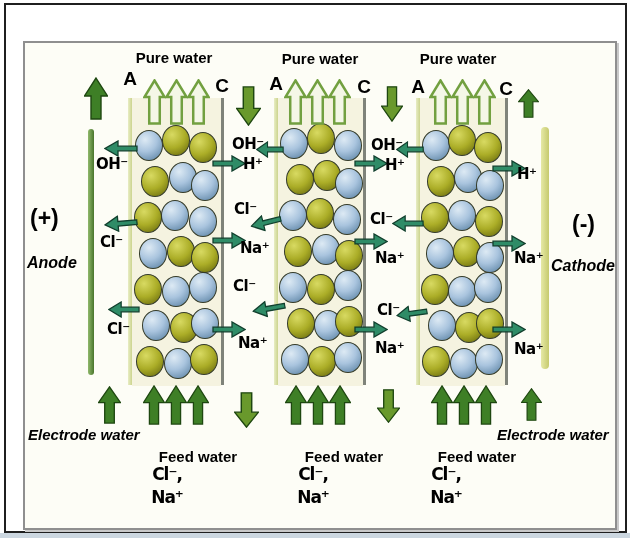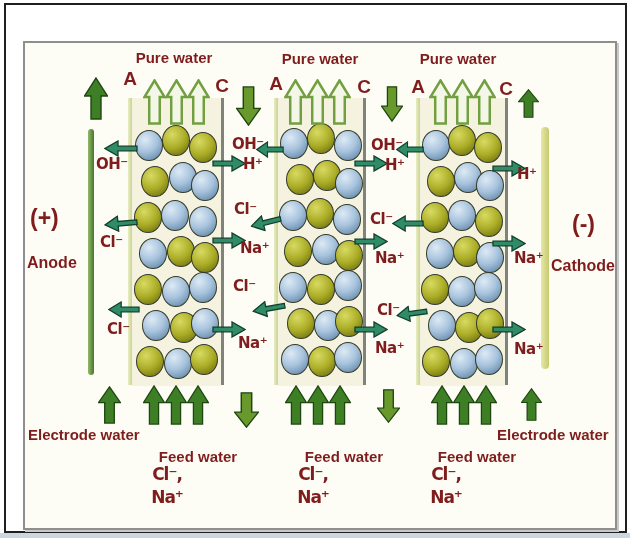--- a/index.html
+++ b/index.html
@@ -4,29 +4,29 @@
 <style>
   html,body{margin:0;padding:0;background:#ffffff;}
   #stage{position:relative;width:630px;height:538px;background:#ffffff;overflow:hidden;
          font-family:"Liberation Sans",sans-serif;}
   #outer-frame{position:absolute;left:4px;top:3px;width:623px;height:530px;
          border:2px solid #1f1f1f;box-sizing:border-box;background:#ffffff;}
   #inner-panel{position:absolute;left:23px;top:41px;width:594px;height:489px;
          border:2px solid #8f8f8f;box-sizing:border-box;background:#fdfdf6;
          box-shadow:2px 2px 0 #c9c9c9;}
   #bottom-strip{position:absolute;left:0;top:533px;width:630px;height:5px;background:#ccd7e0;}
-  .lbl{position:absolute;font-weight:700;color:#7f1d1d;white-space:nowrap;z-index:7;line-height:1.05;}
+  .lbl{position:absolute;font-weight:700;color:#000000;white-space:nowrap;z-index:7;line-height:1.05;}
   .cx{transform:translateX(-50%);}
   .ion{font-family:"DejaVu Sans",sans-serif;font-size:15px;letter-spacing:-0.5px;z-index:8;}
   .mem-letter{font-size:19px;font-weight:800;}
   .pure{font-size:15px;}
   .feed-title{font-size:15px;margin-left:24px;}
   .feed-ion{font-family:"DejaVu Sans",sans-serif;font-size:17px;letter-spacing:-1px;}
   .sym{font-size:23px;font-weight:800;}
-  .side{font-size:16px;}
+  .side{font-size:16px;font-style:italic;}
   .comp{position:absolute;top:98px;height:288px;background:#f5f3e0;z-index:1;}
   .memA{position:absolute;top:98px;height:287px;width:4px;z-index:2;
         background:linear-gradient(to right,#e8edc4,#ccd48e);}
   .memC{position:absolute;top:98px;height:287px;width:3px;z-index:2;background:#7f837a;}
   .anodeLine{position:absolute;top:129px;height:246px;width:6px;border-radius:3px;z-index:2;
         background:linear-gradient(to right,#90b96b,#49752c);}
   .cathodeLine{position:absolute;top:127px;height:242px;width:8px;border-radius:4px;z-index:2;
         background:linear-gradient(to right,#e6e9a6,#c6ca6e);}
   .bead{position:absolute;width:28px;height:31px;border-radius:50%;z-index:3;
         border:1.5px solid #333a28;box-sizing:border-box;}

